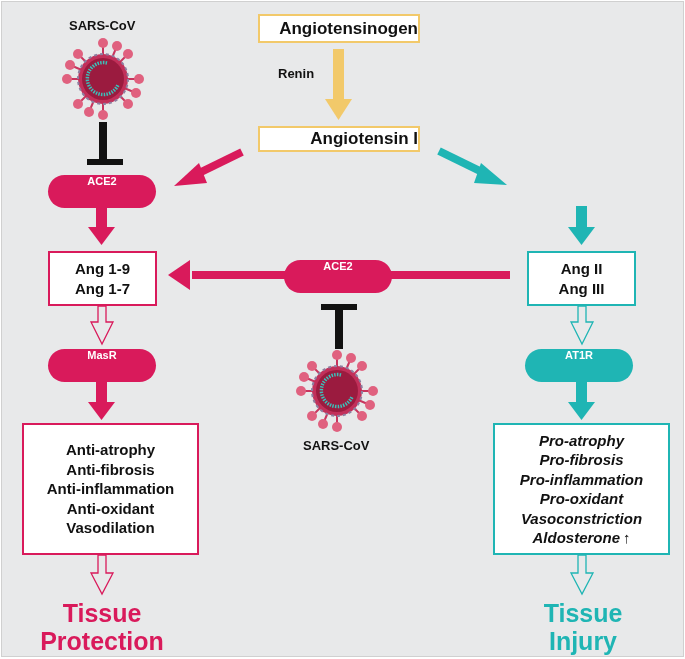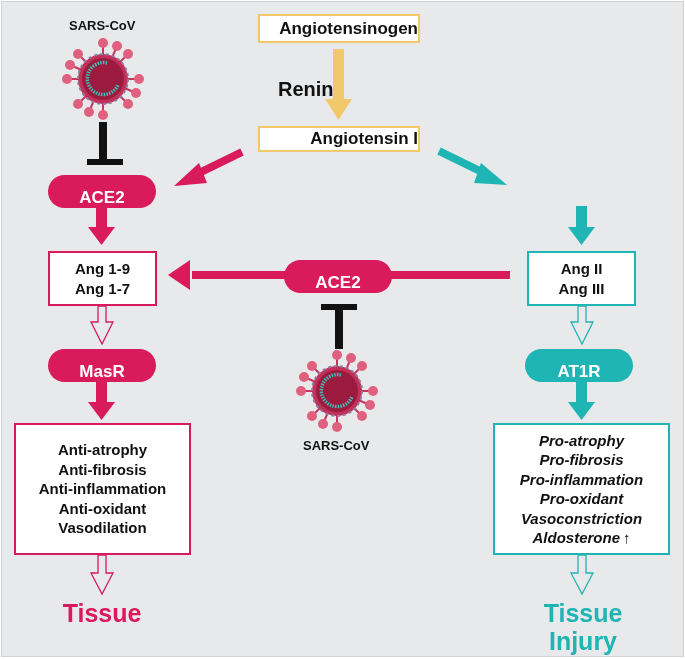--- a/index.html
+++ b/index.html
@@ -17,22 +17,22 @@
   }
   svg#diagram { position: absolute; left: 0; top: 0; }
   .abs { position: absolute; box-sizing: border-box; }
   .box-yellow {
     background: #ffffff; border: 2px solid #f2c96a;
     display: flex; align-items: center; justify-content: flex-end;
     font-weight: bold; font-size: 17px; color: #111;
   }
   .pill {
     border-radius: 18px;
-    display: flex; align-items: flex-end; justify-content: center;
-    font-weight: bold; font-size: 17px; color: #ffffff;
+    display: flex; align-items: flex-start; justify-content: center;
+    font-weight: bold; font-size: 11px; color: #ffffff;
   }
   .pill.pink { background: #d91a5b; }
   .pill.teal { background: #1fb5b4; }
   .box {
     background: #ffffff;
     display: flex; flex-direction: column; align-items: center; justify-content: center;
     font-weight: bold; font-size: 15px; color: #111; line-height: 19.5px; text-align: center;
   }
   .box.pink { border: 2px solid #d91a5b; }
   .box.teal { border: 2px solid #1fb5b4; }
@@ -152,47 +152,48 @@
       <use href="#virus"></use>
     </g>
     <g transform="translate(335,389)">
       <use href="#virus"></use>
     </g>
   </svg>
 
   <div class="abs box-yellow" style="left:256px; top:12px; width:162px; height:29px;">
     <span>Angiotensinogen</span>
   </div>
-  <div class="abs label" style="left:276px; top:76px; font-size:20px;">Renin</div>
+  <div class="abs label" style="left:276px; top:64px; font-size:13px;">Renin</div>
   <div class="abs box-yellow" style="left:256px; top:124px; width:162px; height:26px;">
     <span>Angiotensin I</span>
   </div>
 
   <div class="abs label" style="left:67px; top:16px; font-size:13px;">SARS-CoV</div>
   <div class="abs label" style="left:301px; top:436px; font-size:13px;">SARS-CoV</div>
 
   <div class="abs pill pink" style="left:46px; top:173px; width:108px; height:33px;">
     <span>ACE2</span>
   </div>
   <div class="abs box pink" style="left:46px; top:249px; width:109px; height:55px;">
     <span>Ang 1-9</span>
     <span>Ang 1-7</span>
   </div>
   <div class="abs pill pink" style="left:46px; top:347px; width:108px; height:33px;">
     <span>MasR</span>
   </div>
-  <div class="abs box pink" style="left:12px; top:421px; width:177px; height:132px;">
+  <div class="abs box pink" style="left:20px; top:421px; width:177px; height:132px;">
     <span>Anti-atrophy</span>
     <span>Anti-fibrosis</span>
     <span>Anti-inflammation</span>
     <span>Anti-oxidant</span>
     <span>Vasodilation</span>
   </div>
   <div class="abs outcome pink" style="left:30px; top:597px; width:140px;">
     <div>Tissue</div>
+    <div>Protection</div>
   </div>
 
   <div class="abs pill pink" style="left:282px; top:258px; width:108px; height:33px;">
     <span>ACE2</span>
   </div>
 
   <div class="abs box teal" style="left:525px; top:249px; width:109px; height:55px;">
     <span>Ang II</span>
     <span>Ang III</span>
   </div>

